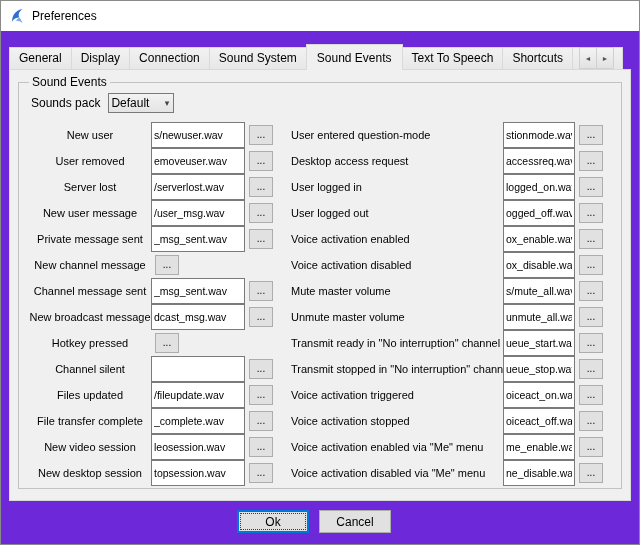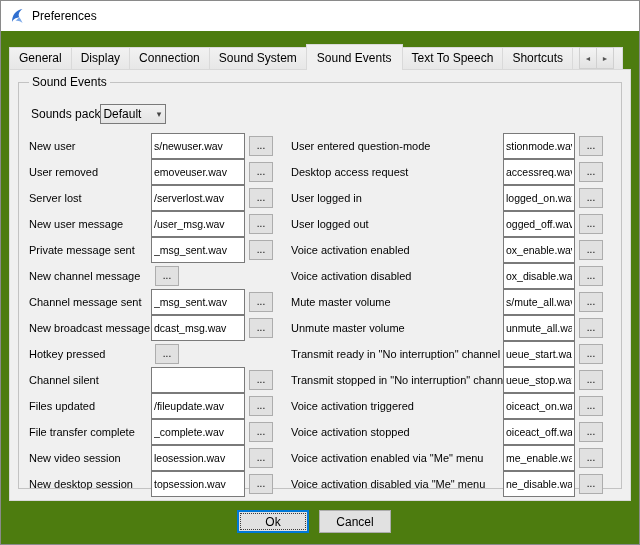--- a/index.html
+++ b/index.html
@@ -1,20 +1,20 @@
 <!DOCTYPE html>
 <html><head>
 <meta charset="utf-8">
 <style>
   * { box-sizing: border-box; margin: 0; padding: 0; }
   html,body { background:#d8d8d8; }
   body { font-family: "Liberation Sans", sans-serif; }
   .window {
     position: relative; width: 640px; height: 545px;
-    background: #4d7c0f; border: 1px solid #8a8a8a; overflow: hidden;
+    background: #6d28d9; border: 1px solid #8a8a8a; overflow: hidden;
   }
   .titlebar {
     height: 30px; background: #ffffff; display: flex; align-items: center;
     padding-left: 8px; gap: 7px;
   }
   .titlebar .title { font-size: 12px; color: #000; }
   .app-icon { width: 16px; height: 16px; display: inline-block; }
 
   .tabbar {
     display: flex; align-items: flex-end; margin: 12px 25px 0 8px;
@@ -43,21 +43,21 @@
 
   .pane {
     margin: 0 8px; border: 1px solid #d9d9d9; background: #f0f0f0;
     height: 432px; position: relative; z-index: 1; padding: 5px 8px;
   }
   fieldset.groupbox {
     border: 1px solid #c3c3c3; padding: 4px 10px 6px 10px; height: 414px;
   }
   legend { font-size: 12px; padding: 0 3px; color: #000; }
 
-  .soundspack-row { display: flex; align-items: center; margin: 11px 0 12px 2px; }
+  .soundspack-row { display: flex; align-items: center; gap: 8px; margin: 0 0 12px 2px; }
   .soundspack-row label { font-size: 12px; }
   .combobox {
     width: 66px; height: 20px; border: 1px solid #7a7a7a;
     background: linear-gradient(#f2f2f2, #e4e4e4);
     display: flex; align-items: center; justify-content: space-between;
     padding: 0 4px 0 2px; font-size: 12px; cursor: default;
   }
   .combo-arrow { font-size: 9px; color: #444; }
 
   .columns { display: flex; gap: 18px; }
@@ -70,21 +70,21 @@
     height: 20px; border: 1px solid #7a7a7a; background: #fff;
     font-family: "Liberation Sans", sans-serif; font-size: 10.5px;
     padding: 12px 2px; flex: none;
   }
   .browse {
     width: 24px; height: 20px; margin-left: 4px; flex: none;
     border: 1px solid #adadad; background: #e1e1e1;
     font-size: 10px; line-height: 1; color:#000;
     font-family: "Liberation Sans", sans-serif; cursor: default;
   }
-  .col-left  .row-label { width: 122px; }
+  .col-left  .row-label { width: 122px; text-align: center; }
   .col-left  .row-input { width: 94px; }
   .col-right .row-label { width: 212px; }
   .col-right .row-input { width: 72px; }
 
   .footer {
     position: absolute; left: 0; right: 12px; bottom: 11px;
     display: flex; justify-content: center; gap: 10px;
   }
   .btn {
     width: 72px; height: 23px; font-size: 12px; color: #000;

